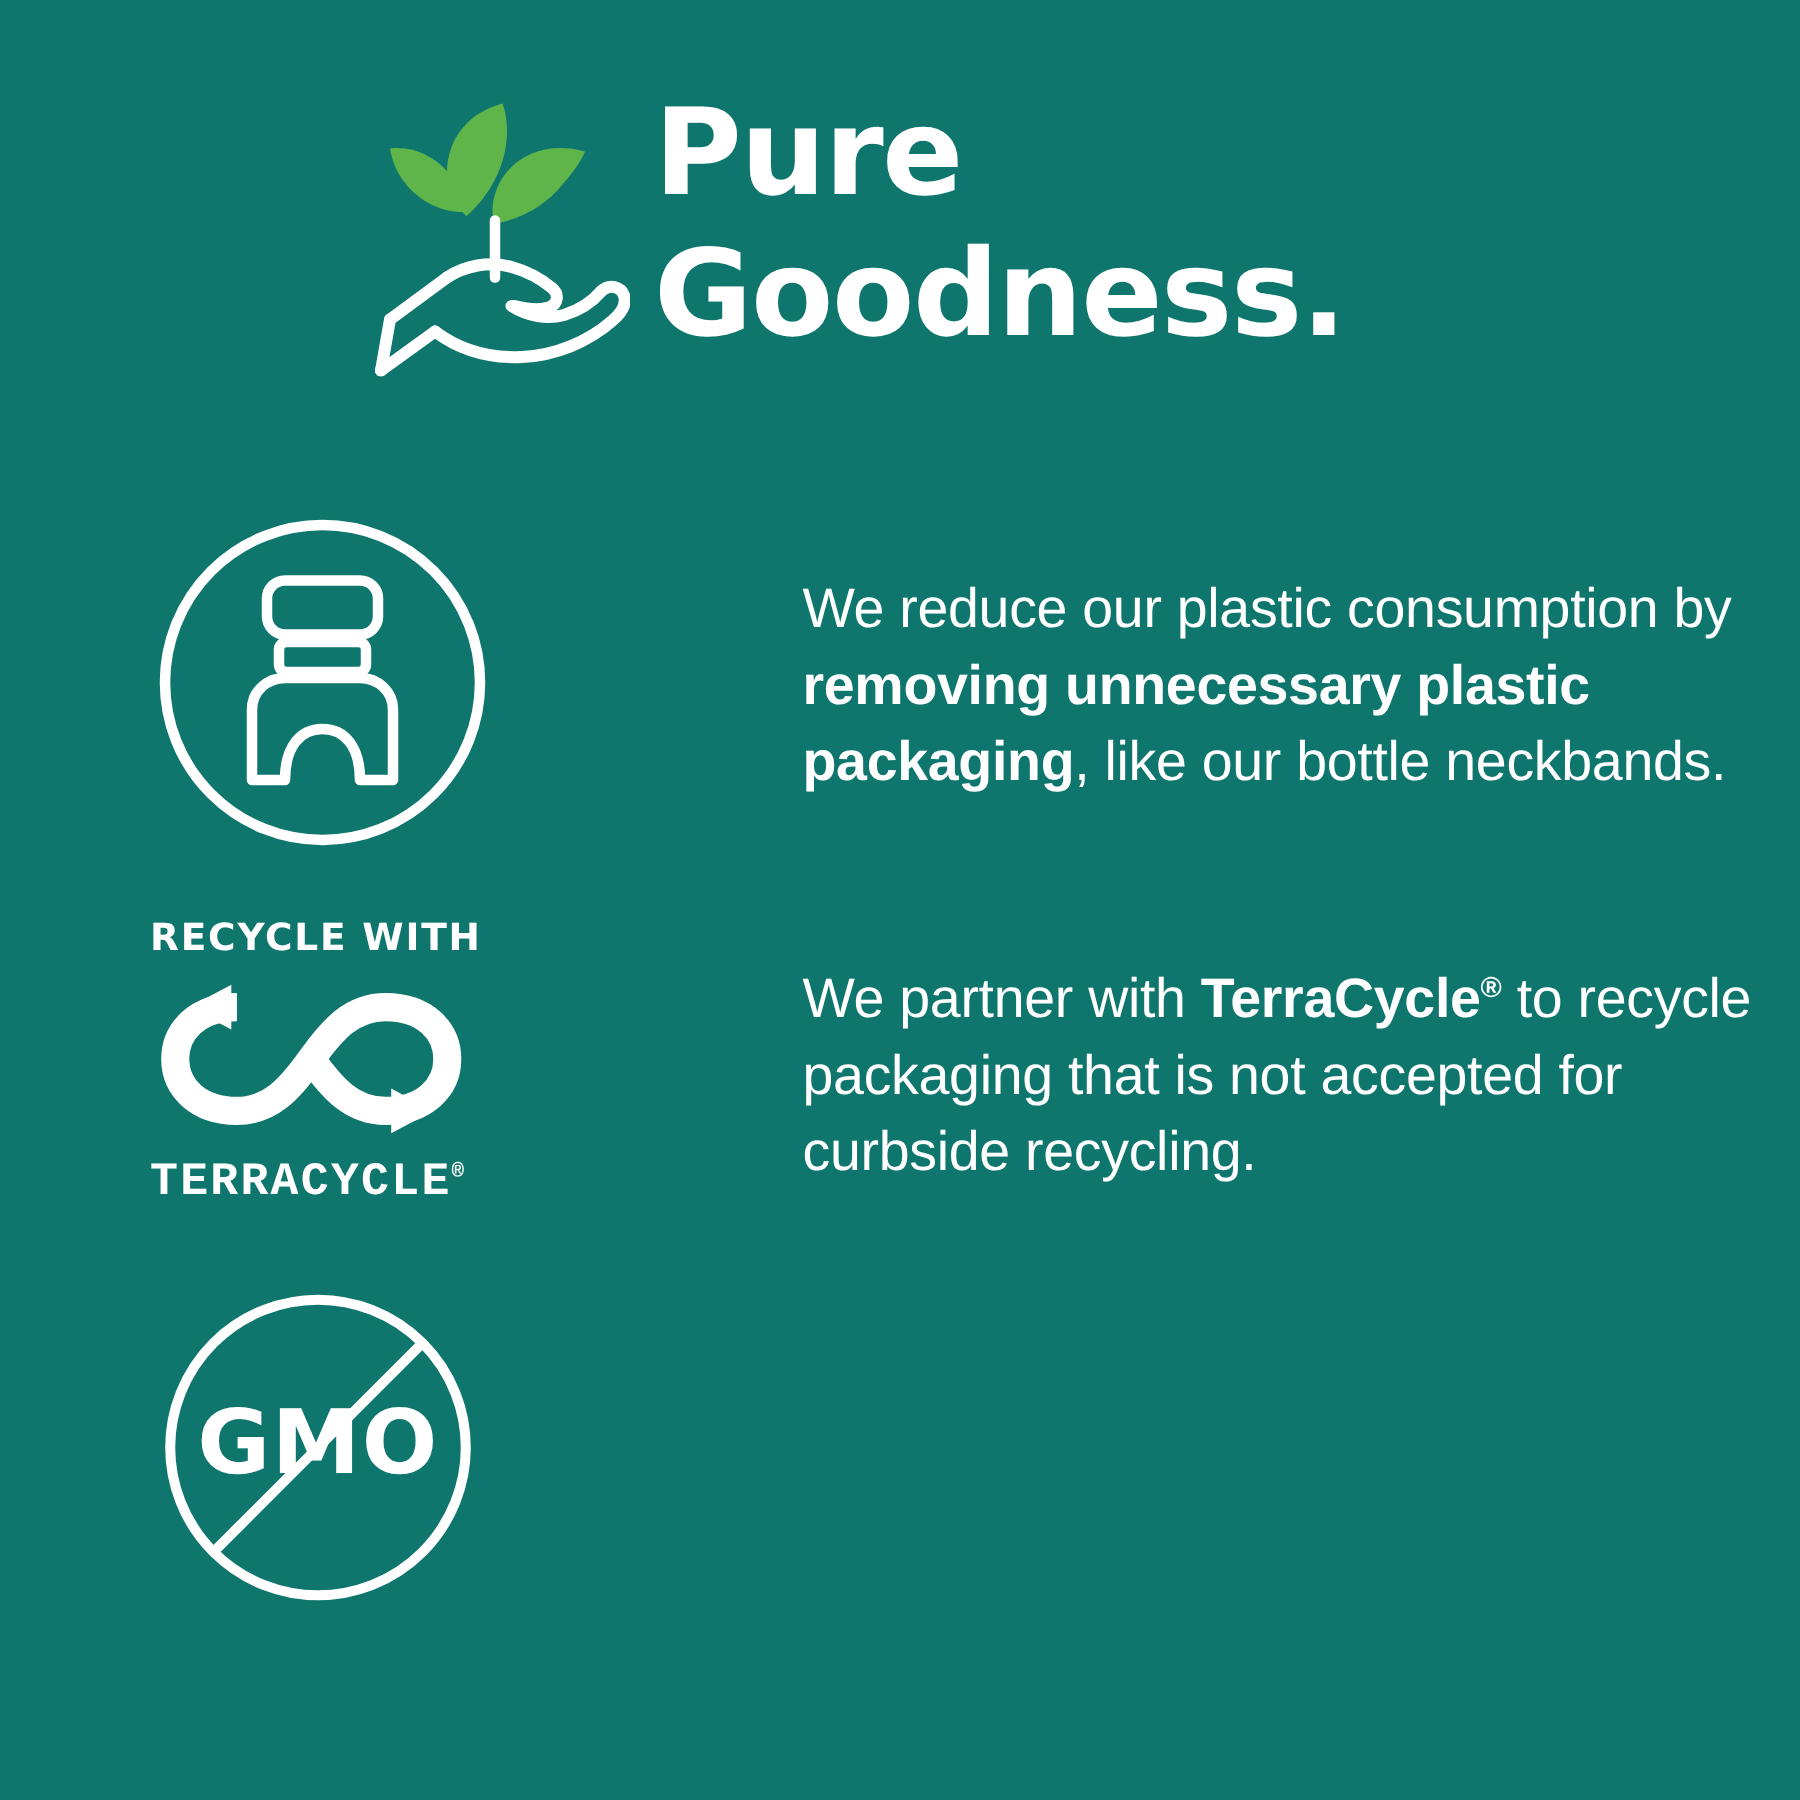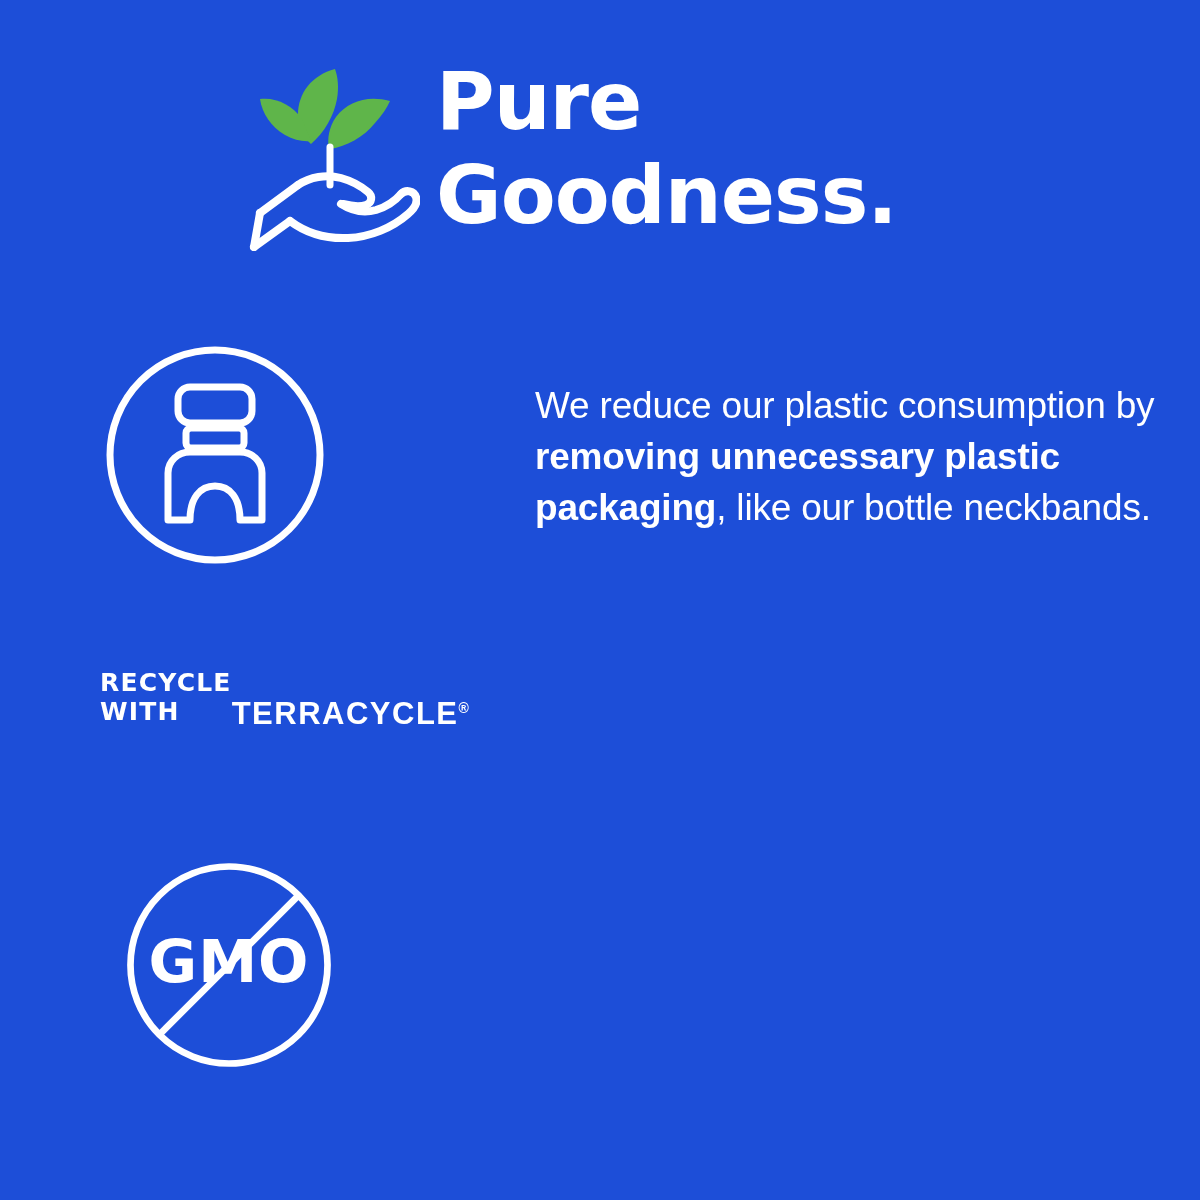--- a/index.html
+++ b/index.html
@@ -10,21 +10,21 @@
     width: 1200px;
     height: 1200px;
     background: #2c4b9b;
     font-family: "Liberation Sans", sans-serif;
     overflow: hidden;
   }
   .page {
     position: relative;
     width: 1200px;
     height: 1200px;
-    background: #1d4ed8;
+    background: #0f766e;
   }
 
   
   .header {
     position: absolute;
     left: 240px;
     top: 55px;
     display: flex;
     align-items: flex-start;
   }
@@ -63,47 +63,48 @@
     font-size: 37px;
     line-height: 1.38;
     font-weight: 400;
     font-family: Liberation Sans, sans-serif;
     letter-spacing: -0.2px;
   }
   .row-text b { font-weight: 700; }
 
   #row1 { left: 100px; top: 340px; width: 1080px; }
   #row2 { left: 100px; top: 610px; width: 1080px; }
-  #row3 { left: 114px; top: 855px; width: 1080px; }
+  #row3 { left: 97px; top: 855px; width: 1080px; }
 
   #row1 .row-text { margin-left: 205px; margin-top: 40px; }
   #row2 .row-text { margin-left: 205px; margin-top: 30px; }
   #row3 .row-text { margin-left: 205px; margin-top: 45px; }
 
   
   .terracycle {
     display: flex;
-    align-items: flex-end;
+    flex-direction: column;
+    align-items: flex-start;
     width: 230px;
   }
   .tc-top {
     color: #ffffff;
     font-size: 25px;
     font-weight: 700;
     letter-spacing: 1.2px;
     font-family: "DejaVu Sans", sans-serif;
     margin-bottom: 6px;
   }
   .tc-bottom {
     color: #ffffff;
     font-size: 31px;
     font-weight: 700;
     letter-spacing: 1.5px;
-    font-family: Liberation Sans, sans-serif;
-    margin-top: 20px;
+    font-family: Liberation Mono, monospace;
+    margin-top: 4px;
   }
   .tc-reg {
     font-size: 14px;
     vertical-align: super;
   }
   .sup { font-size: 0.52em; vertical-align: super; }
 </style>
 </head>
 <body>
 
@@ -163,20 +164,23 @@
           </g>
 
           <g fill="#ffffff">
             <polygon points="58,12 58,44 28,28"></polygon>
             <polygon points="172,118 172,86 202,102"></polygon>
           </g>
         </svg>
         <div class="tc-bottom"><span>TERRACYCLE</span><span class="tc-reg">®</span></div>
       </div>
     </div>
+    <div class="row-text">
+      <span>We partner with </span><b>TerraCycle</b><b class="sup">®</b><span> to recycle packaging that is not accepted for curbside recycling.</span>
+    </div>
   </div>
 
   <div class="row" id="row3">
     <div class="row-icon">
       <svg viewBox="0 0 230 230" width="220" height="220" xmlns="http://www.w3.org/2000/svg">
         <circle cx="115" cy="115" r="103" fill="none" stroke="#ffffff" stroke-width="7"></circle>
         <line x1="42" y1="188" x2="188" y2="42" stroke="#ffffff" stroke-width="7"></line>
         <text x="115" y="133" text-anchor="middle" fill="#ffffff" font-family="DejaVu Sans, sans-serif" font-size="62" font-weight="700" letter-spacing="1">GMO</text>
       </svg>
     </div>

